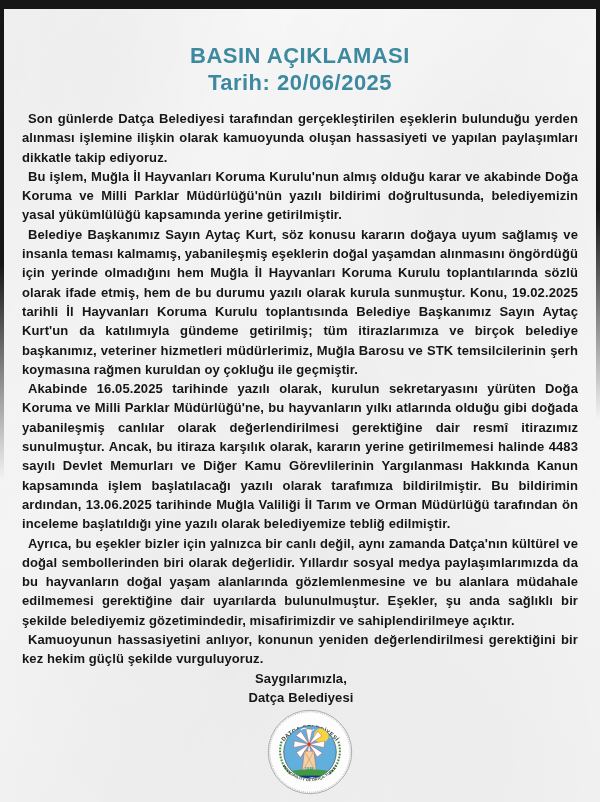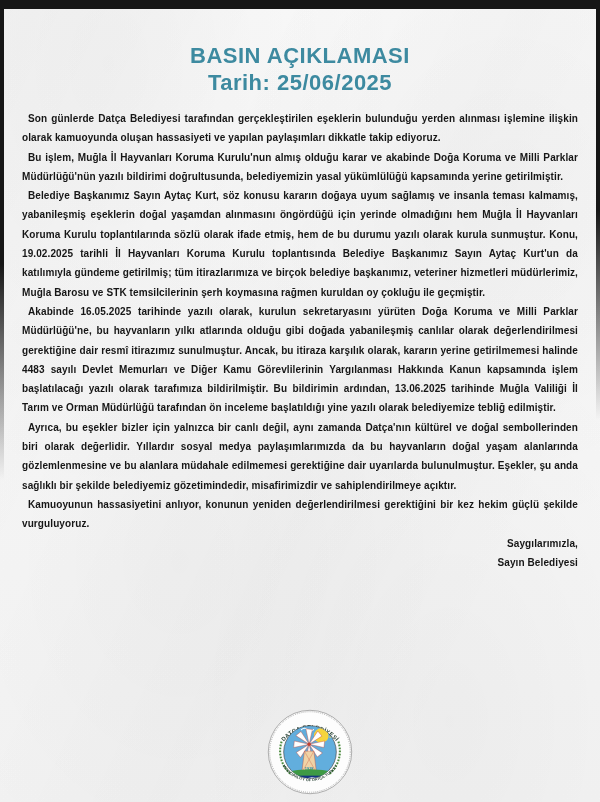--- a/index.html
+++ b/index.html
@@ -24,50 +24,50 @@
     background:linear-gradient(#161616 55%, rgba(22,22,22,0));}
   .edge-right{position:absolute;top:0;right:0;width:4px;height:420px;
     background:linear-gradient(#161616 50%, rgba(22,22,22,0));}
   header{padding-top:42px;text-align:center;}
   .title,.date-line{
     margin:0;color:var(--accent,#3d8aa0);
     font-weight:bold;font-size:22px;line-height:27px;letter-spacing:0.5px;
   }
   main{
     padding:13px 22px 0 22px;
-    color:#161616;font-weight:bold;font-size:10px;line-height:19.3px;
+    color:#161616;font-weight:bold;font-size:13px;line-height:19.3px;
     text-align:justify;letter-spacing:0.1px;
   }
   main p{margin:0;text-indent:6px;}
-  p.closing,p.signature{text-align:right;text-indent:2px;}
+  p.closing,p.signature{text-align:center;text-indent:2px;}
   .logo-wrap{position:absolute;top:709px;left:267px;width:86px;height:86px;}
   .logo-wrap svg{display:block;width:86px;height:86px;}
 </style>
 </head>
 <body>
 
 <div class="page">
   <div class="edge-top"></div>
   <div class="edge-left"></div>
   <div class="edge-right"></div>
 
   <header>
     <h1 class="title">BASIN AÇIKLAMASI</h1>
-    <h2 class="date-line">Tarih: 25/06/2025</h2>
+    <h2 class="date-line">Tarih: 20/06/2025</h2>
   </header>
 
   <main>
     <p>Son günlerde Datça Belediyesi tarafından gerçekleştirilen eşeklerin bulunduğu yerden alınması işlemine ilişkin olarak kamuoyunda oluşan hassasiyeti ve yapılan paylaşımları dikkatle takip ediyoruz.</p>
     <p>Bu işlem, Muğla İl Hayvanları Koruma Kurulu'nun almış olduğu karar ve akabinde Doğa Koruma ve Milli Parklar Müdürlüğü'nün yazılı bildirimi doğrultusunda, belediyemizin yasal yükümlülüğü kapsamında yerine getirilmiştir.</p>
     <p>Belediye Başkanımız Sayın Aytaç Kurt, söz konusu kararın doğaya uyum sağlamış ve insanla teması kalmamış, yabanileşmiş eşeklerin doğal yaşamdan alınmasını öngördüğü için yerinde olmadığını hem Muğla İl Hayvanları Koruma Kurulu toplantılarında sözlü olarak ifade etmiş, hem de bu durumu yazılı olarak kurula sunmuştur. Konu, 19.02.2025 tarihli İl Hayvanları Koruma Kurulu toplantısında Belediye Başkanımız Sayın Aytaç Kurt'un da katılımıyla gündeme getirilmiş; tüm itirazlarımıza ve birçok belediye başkanımız, veteriner hizmetleri müdürlerimiz, Muğla Barosu ve STK temsilcilerinin şerh koymasına rağmen kuruldan oy çokluğu ile geçmiştir.</p>
     <p>Akabinde 16.05.2025 tarihinde yazılı olarak, kurulun sekretaryasını yürüten Doğa Koruma ve Milli Parklar Müdürlüğü'ne, bu hayvanların yılkı atlarında olduğu gibi doğada yabanileşmiş canlılar olarak değerlendirilmesi gerektiğine dair resmî itirazımız sunulmuştur. Ancak, bu itiraza karşılık olarak, kararın yerine getirilmemesi halinde 4483 sayılı Devlet Memurları ve Diğer Kamu Görevlilerinin Yargılanması Hakkında Kanun kapsamında işlem başlatılacağı yazılı olarak tarafımıza bildirilmiştir. Bu bildirimin ardından, 13.06.2025 tarihinde Muğla Valiliği İl Tarım ve Orman Müdürlüğü tarafından ön inceleme başlatıldığı yine yazılı olarak belediyemize tebliğ edilmiştir.</p>
     <p>Ayrıca, bu eşekler bizler için yalnızca bir canlı değil, aynı zamanda Datça'nın kültürel ve doğal sembollerinden biri olarak değerlidir. Yıllardır sosyal medya paylaşımlarımızda da bu hayvanların doğal yaşam alanlarında gözlemlenmesine ve bu alanlara müdahale edilmemesi gerektiğine dair uyarılarda bulunulmuştur. Eşekler, şu anda sağlıklı bir şekilde belediyemiz gözetimindedir, misafirimizdir ve sahiplendirilmeye açıktır.</p>
     <p>Kamuoyunun hassasiyetini anlıyor, konunun yeniden değerlendirilmesi gerektiğini bir kez hekim güçlü şekilde vurguluyoruz.</p>
     <p class="closing">Saygılarımızla,</p>
-    <p class="signature">Sayın Belediyesi</p>
+    <p class="signature">Datça Belediyesi</p>
   </main>
 
   <div class="logo-wrap">
     <svg viewBox="0 0 100 100">
       <defs>
         <path id="arcTop" d="M 11.5 56 A 39 39 0 0 1 88.5 56" fill="none"></path>
         <path id="arcBot" d="M 13.5 55 A 37.5 37.5 0 0 0 86.5 55" fill="none"></path>
         <clipPath id="skyClip">
             <circle cx="50" cy="50" r="30.6"></circle>
           </clipPath>

